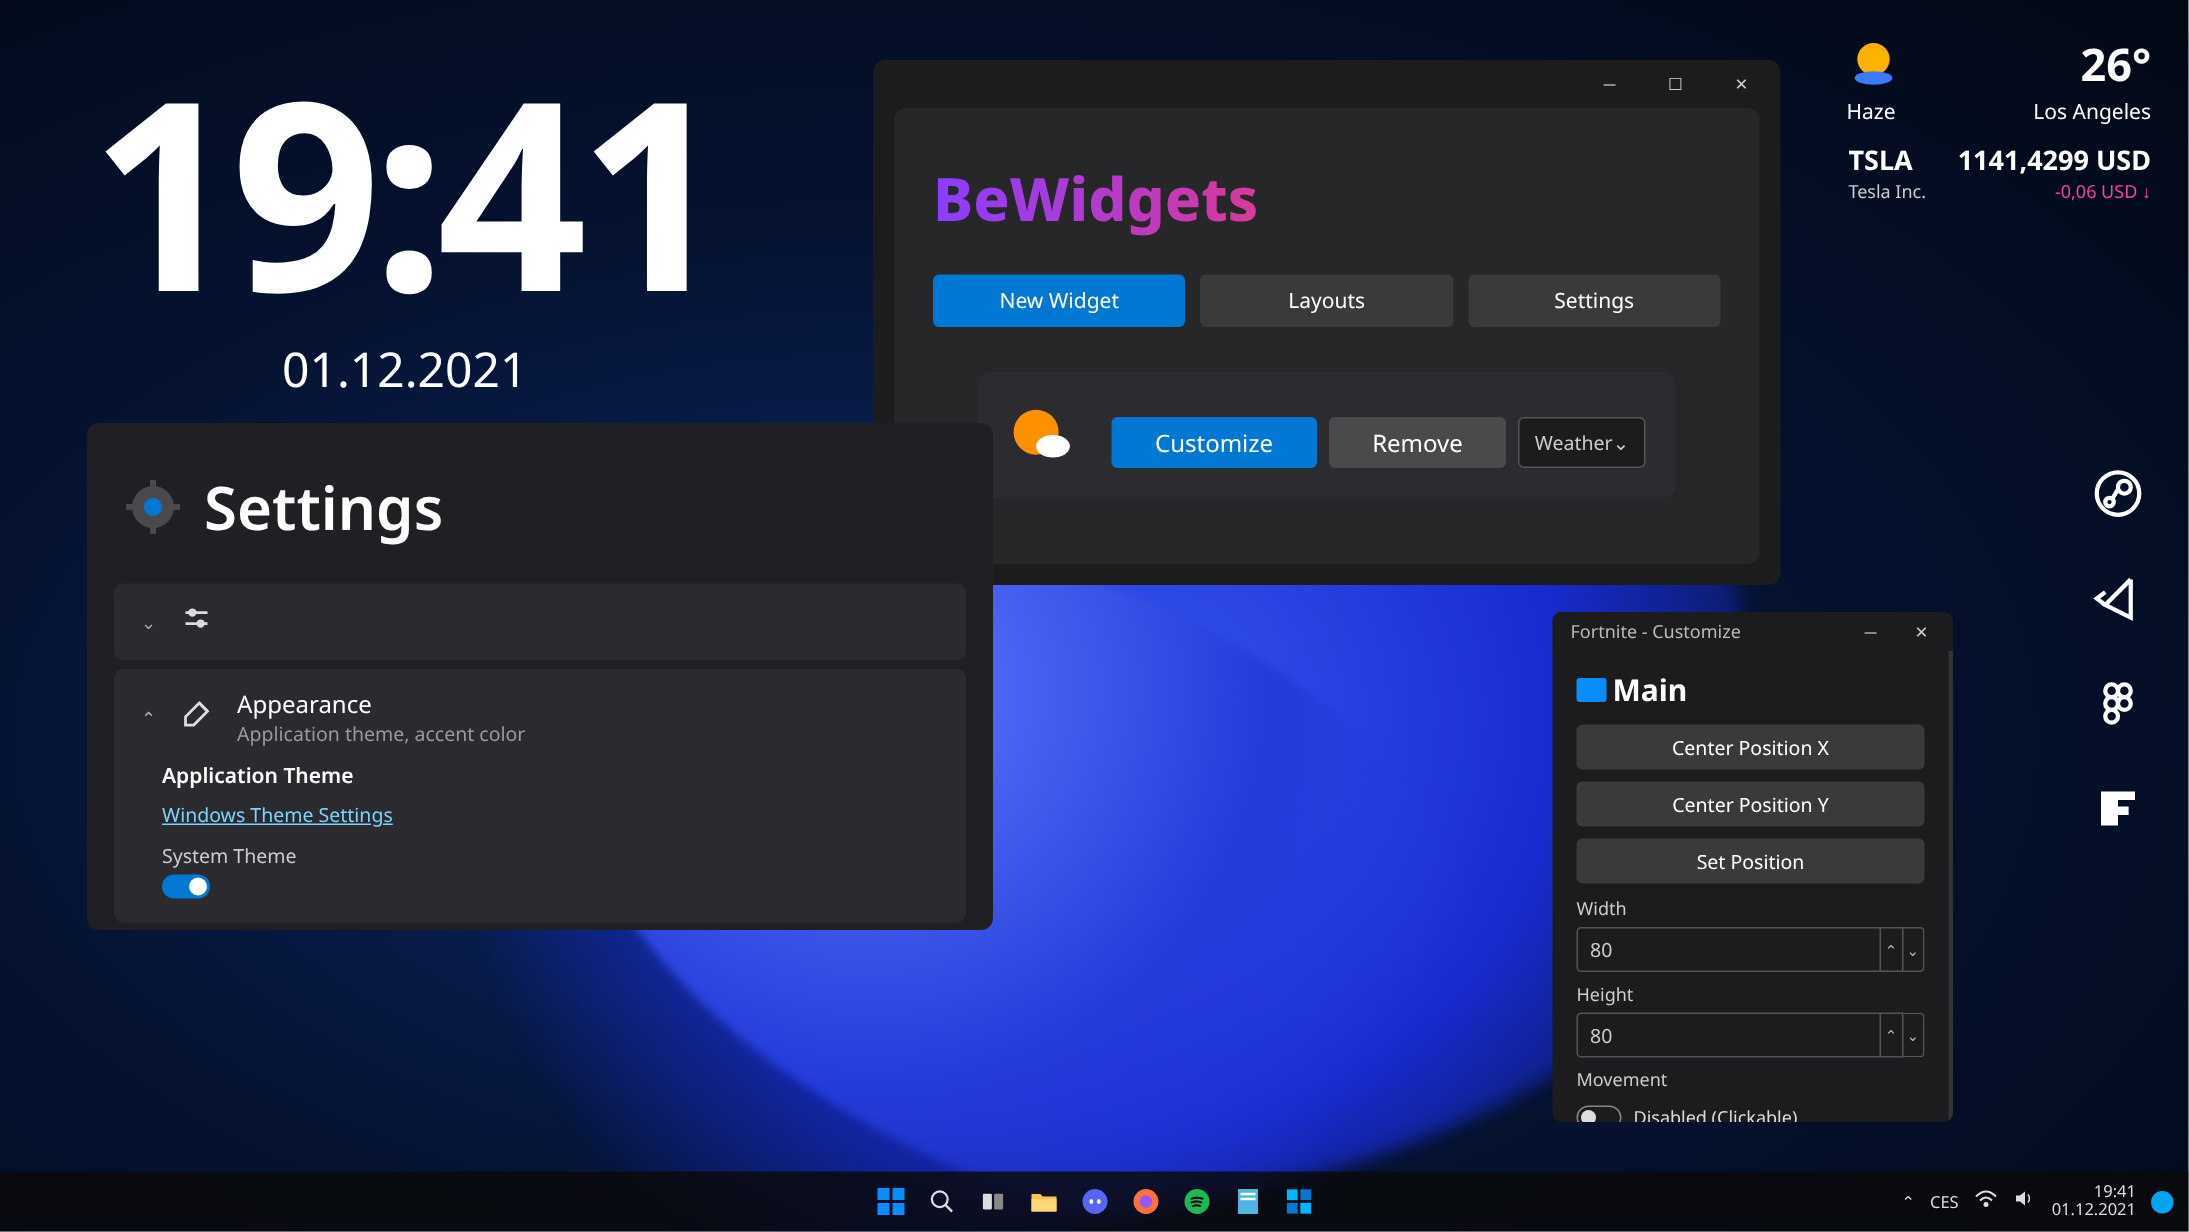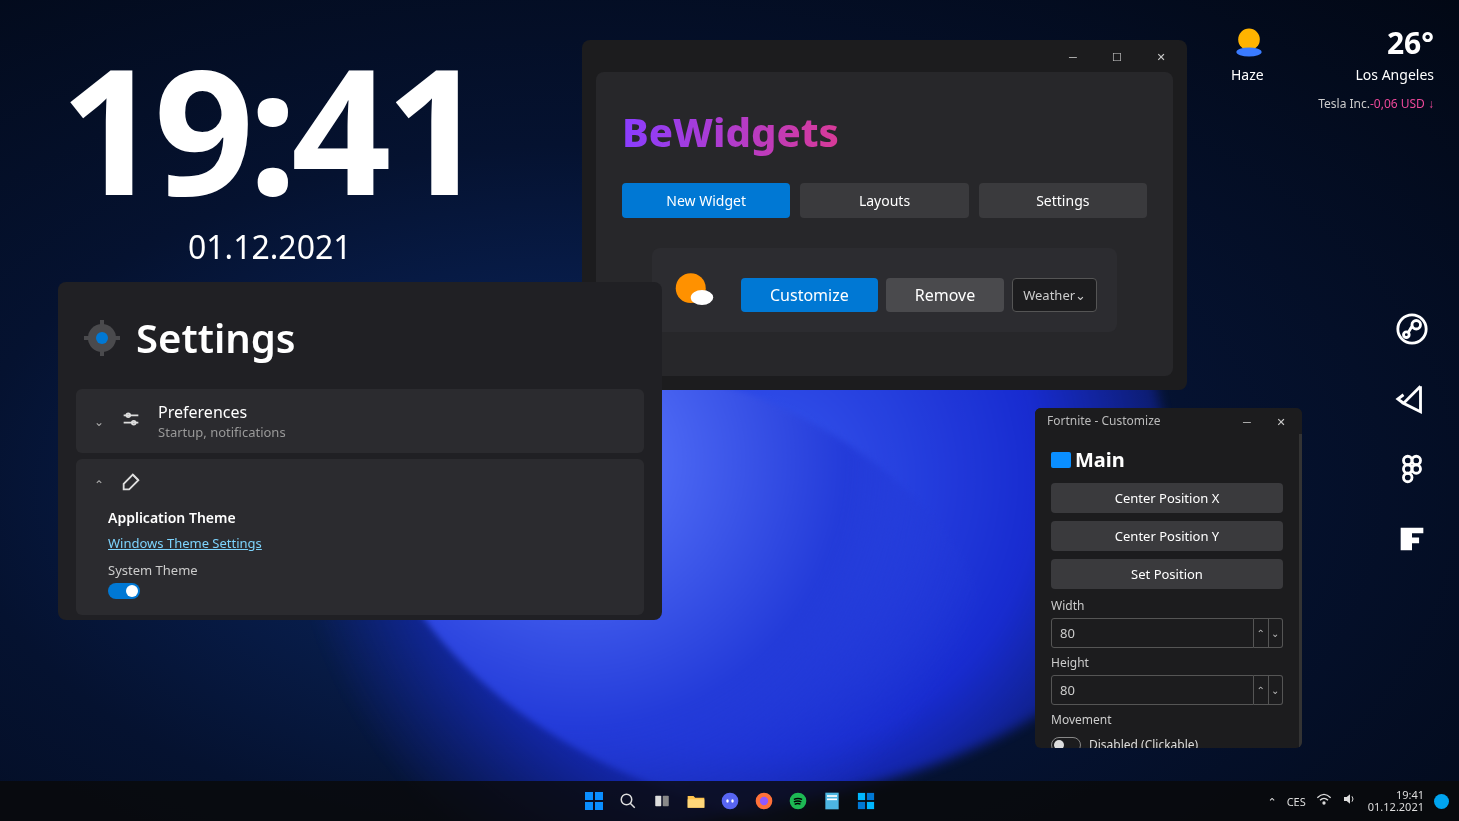--- a/index.html
+++ b/index.html
@@ -120,20 +120,24 @@
       </svg>
     <div class="temp">26°</div>
   </div>
   <div class="line">
     <span class="desc">Haze</span>
     <span class="city">Los Angeles</span>
   </div>
 </div>
 
 <div class="stockw">
+  <div class="head">
+    <span class="sym">TSLA</span>
+    <span class="price">1141,4299 USD</span>
+  </div>
   <div class="sub">
     <span>Tesla Inc.</span>
     <span class="delta">-0,06 USD ↓</span>
   </div>
 </div>
 
 <div class="shortcuts">
   <div class="sc">
       <svg viewBox="0 0 24 24" width="34" height="34" fill="none" stroke="#fff" stroke-width="2">
         <circle cx="12" cy="12" r="10"></circle>
@@ -210,31 +214,31 @@
     <h1>Settings</h1>
   </div>
   <div class="strow">
     <span class="chev">⌄</span>
     <span class="icn"><svg width="22" height="22" viewBox="0 0 24 24" fill="none" stroke="#ddd" stroke-width="2">
           <line x1="4" y1="8" x2="20" y2="8"></line>
           <line x1="4" y1="16" x2="20" y2="16"></line>
           <circle cx="9" cy="8" r="2"></circle>
           <circle cx="15" cy="16" r="2"></circle>
         </svg></span>
-    <span class="txt">
-        <div class="t1">Preferences</div>
-        <div class="t2">Startup, notifications</div>
-      </span>
   </div>
   <div class="strow expanded">
     <span class="chev">⌃</span>
     <span class="icn"><svg width="22" height="22" viewBox="0 0 24 24" fill="none" stroke="#ddd" stroke-width="2">
           <path d="M14 4 L20 10 L10 20 L4 20 L4 14 Z"></path>
           <line x1="14" y1="4" x2="20" y2="10"></line>
         </svg></span>
+    <span class="txt">
+        <div class="t1">Appearance</div>
+        <div class="t2">Application theme, accent color</div>
+      </span>
     <div class="subsec">
       <div class="hdr">Application Theme</div>
       <a class="link">Windows Theme Settings</a>
       <div class="lbl">System Theme</div>
       <div class="toggle on">
           <div class="knob"></div>
         </div>
       
       
     </div>

